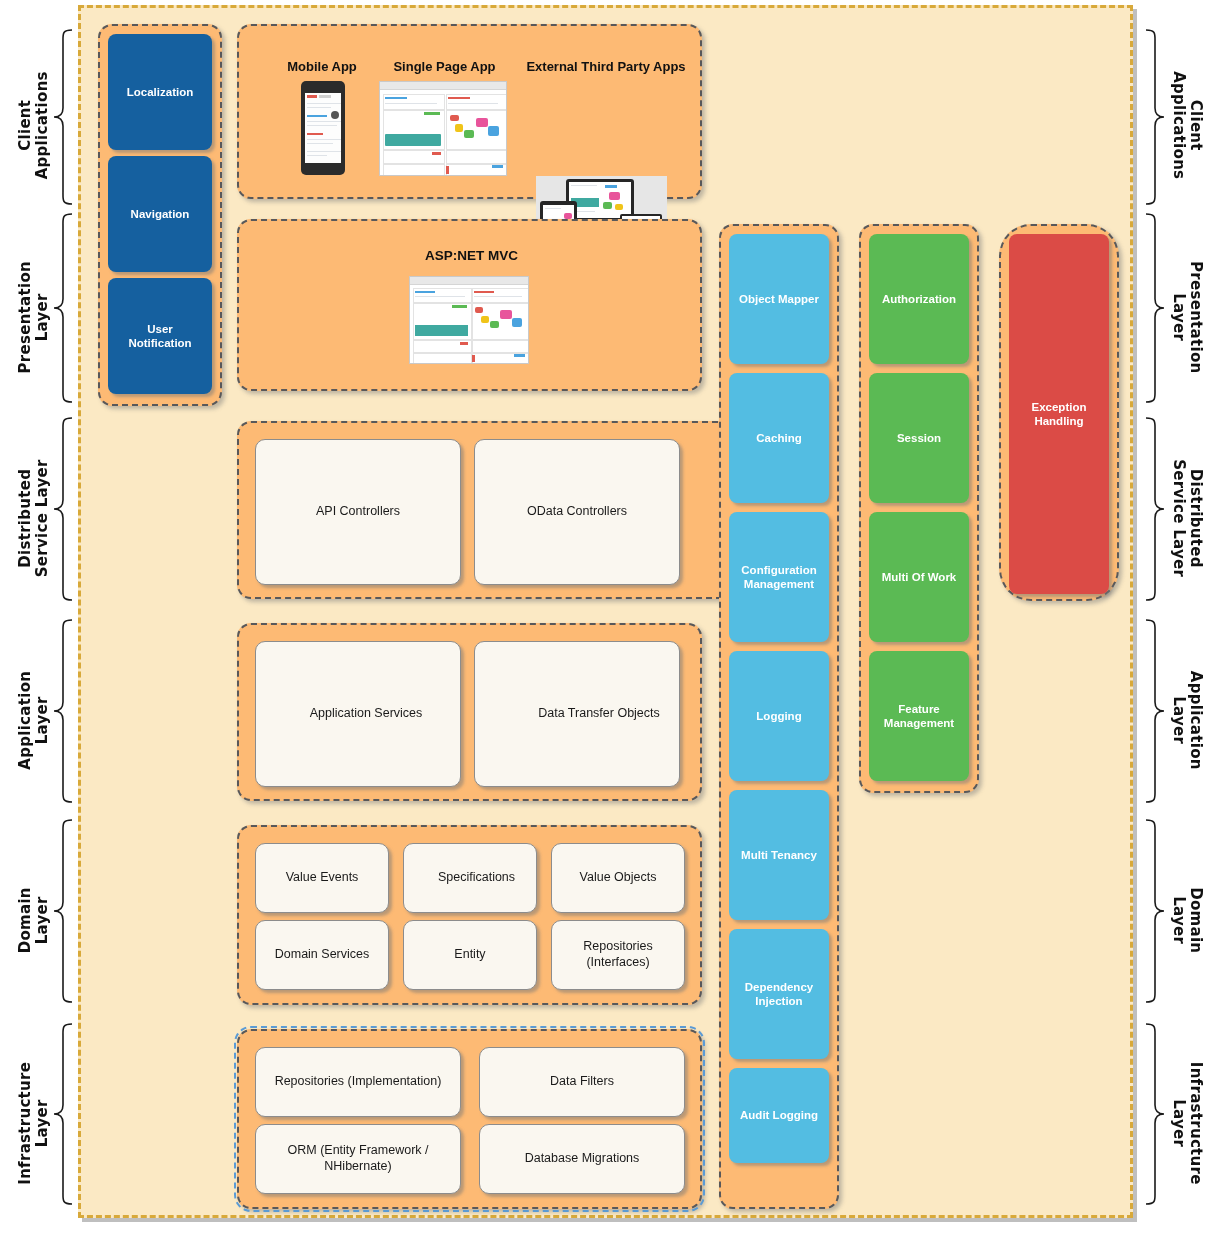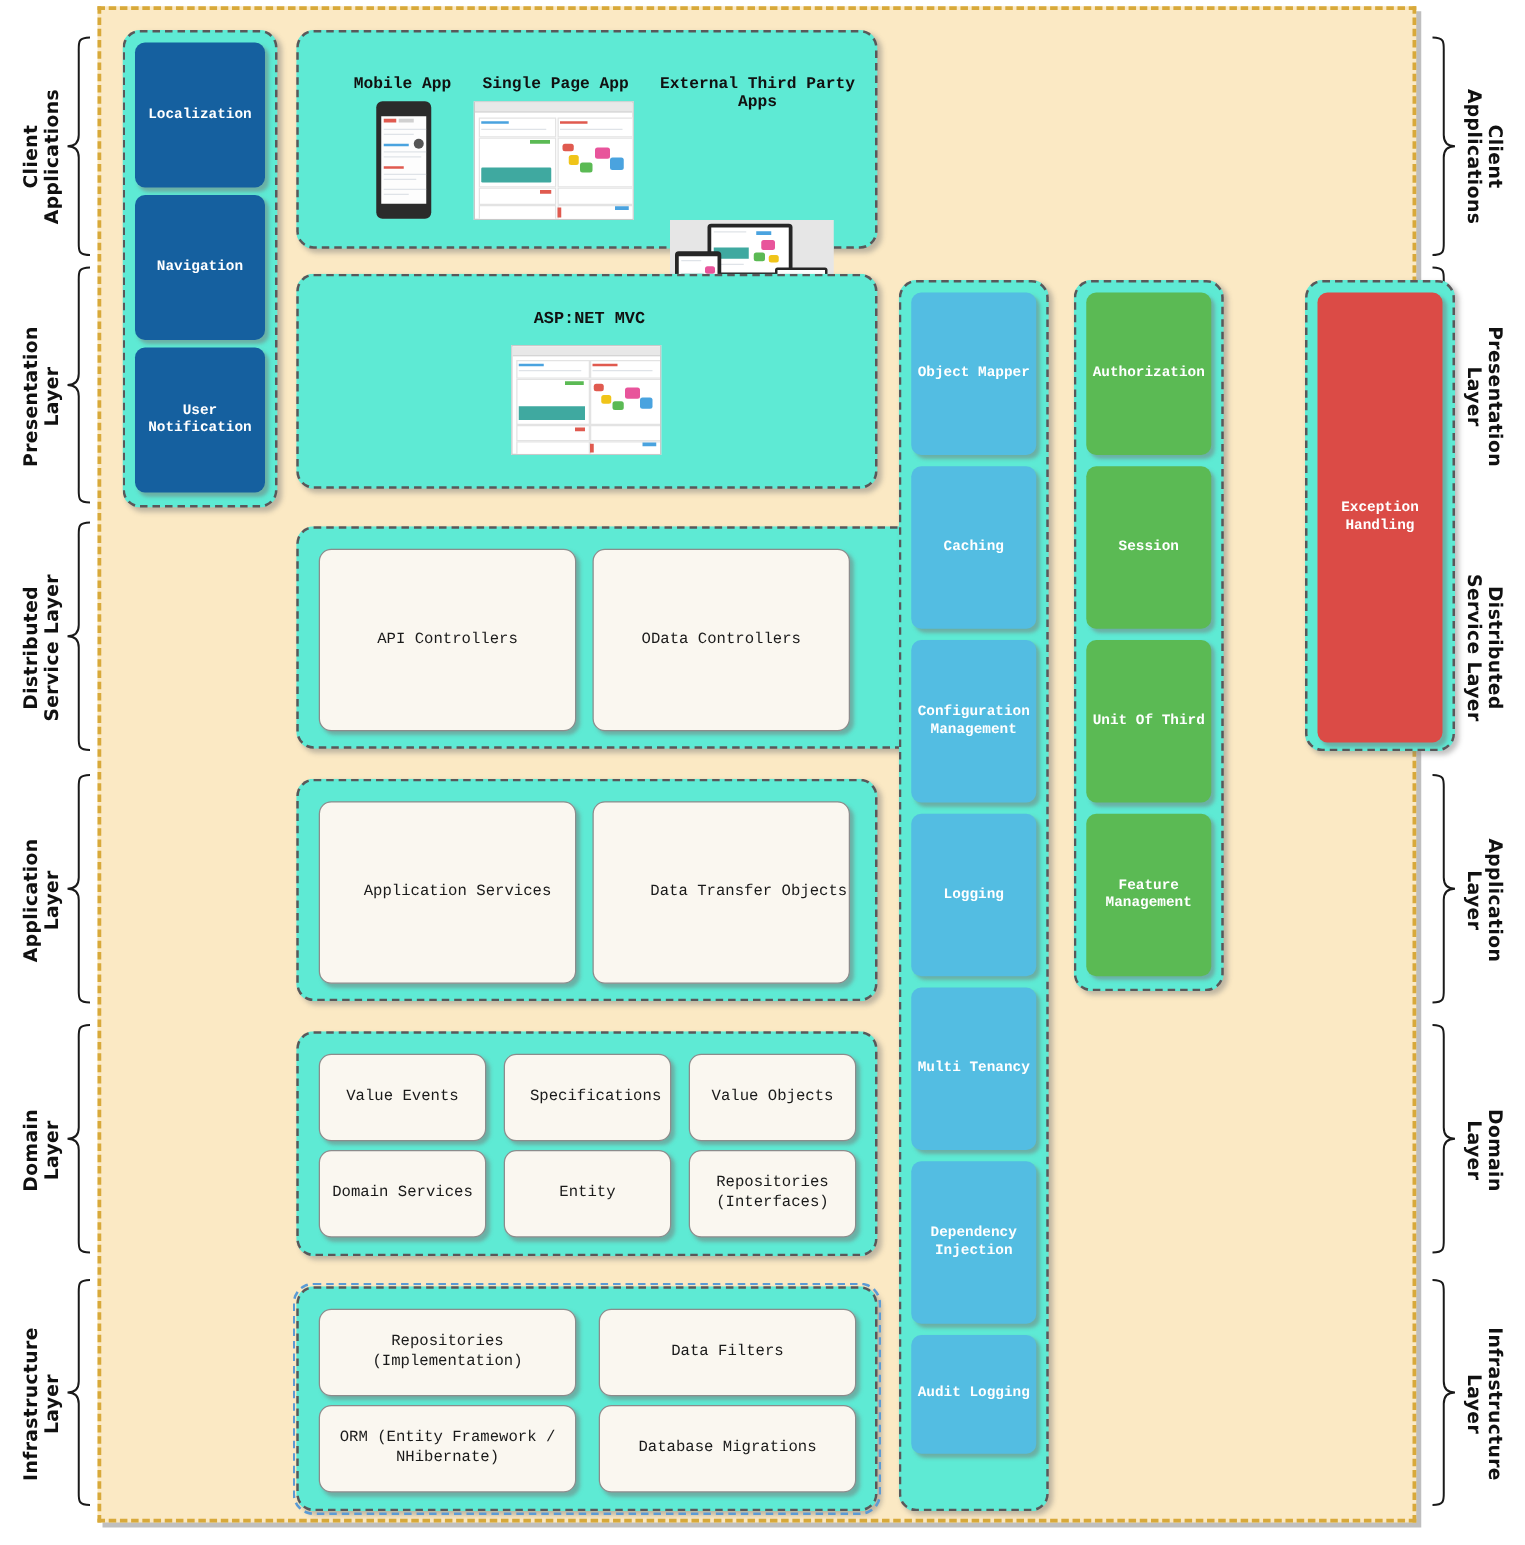--- a/index.html
+++ b/index.html
@@ -12,24 +12,23 @@
     position:absolute;left:78px;top:5px;width:1055px;height:1213px;
     background:#fbe9c4;border:3px dashed #d8a93a;box-sizing:border-box;
   }
   .outer-shadow{
     position:absolute;left:82px;top:9px;width:1055px;height:1213px;
     background:#bfbfbf;
   }
 
   
   .group{
-    position:absolute;background:#5eead4;border:2px dashed #58585a;
+    position:absolute;background:#fdba74;border:2px dashed #58585a;
     border-radius:14px;box-sizing:border-box;
     box-shadow:3px 3px 4px rgba(120,120,120,.45);
-    font-family:Liberation Mono, monospace;
   }
   .group.sel{border:2px dashed #58585a;outline:2px dashed #5b9bd5;outline-offset:1px;}
 
   
   .tile{
     position:absolute;box-sizing:border-box;display:flex;align-items:center;
     justify-content:center;text-align:center;border-radius:8px;
     font-size:11.5px;font-weight:bold;line-height:1.25;
     box-shadow:3px 3px 3px rgba(120,120,120,.5);
   }
@@ -419,28 +418,28 @@
   </div>
 
   <div class="group" style="left:859px;top:224px;width:120px;height:569px;">
     <div class="tile green" style="left:8px;top:8px;width:100px;height:130px;">
       <span style="white-space:pre-line;">Authorization</span>
     </div>
     <div class="tile green" style="left:8px;top:147px;width:100px;height:130px;">
       <span style="white-space:pre-line;">Session</span>
     </div>
     <div class="tile green" style="left:8px;top:286px;width:100px;height:130px;">
-      <span style="white-space:pre-line;">Unit Of Third</span>
+      <span style="white-space:pre-line;">Multi Of Work</span>
     </div>
     <div class="tile green" style="left:8px;top:425px;width:100px;height:130px;">
       <span style="white-space:pre-line;">Feature
 Management</span>
     </div>
   </div>
 
-  <div class="group" style="left:1044px;top:224px;width:120px;height:377px;">
+  <div class="group" style="left:999px;top:224px;width:120px;height:377px;border-radius:32px;">
     <div class="tile red" style="left:8px;top:8px;width:100px;height:360px;">
       <span style="white-space:pre-line;">Exception
 Handling</span>
     </div>
   </div>
 
 </div>
 
 </body></html>

